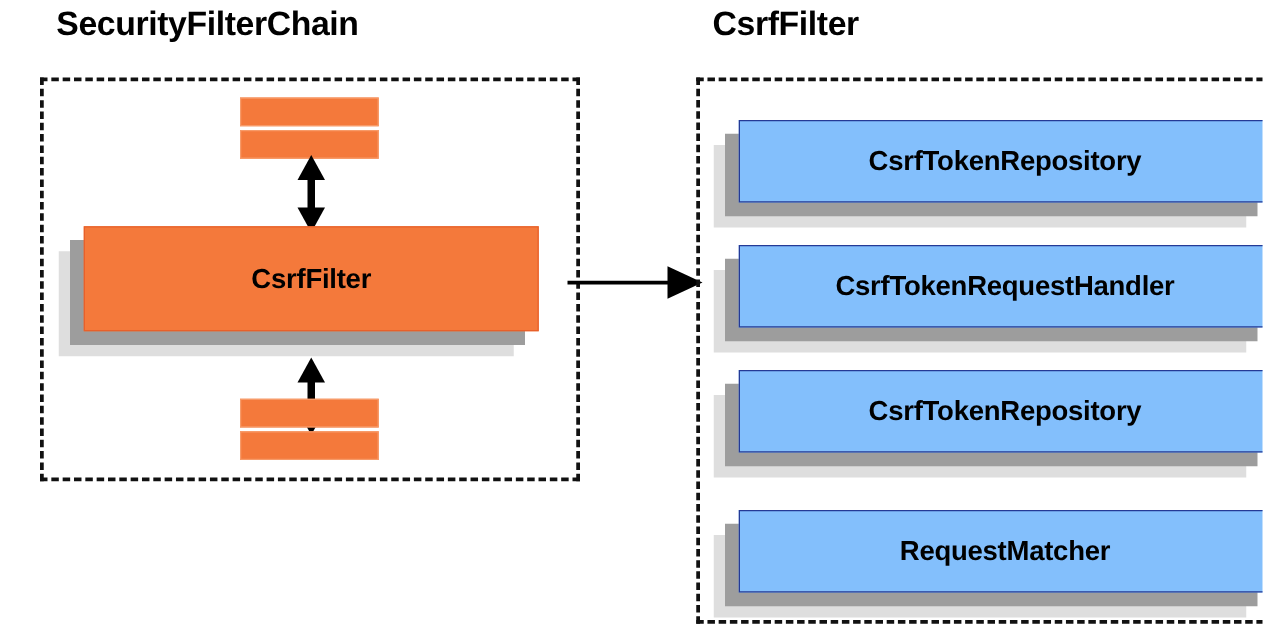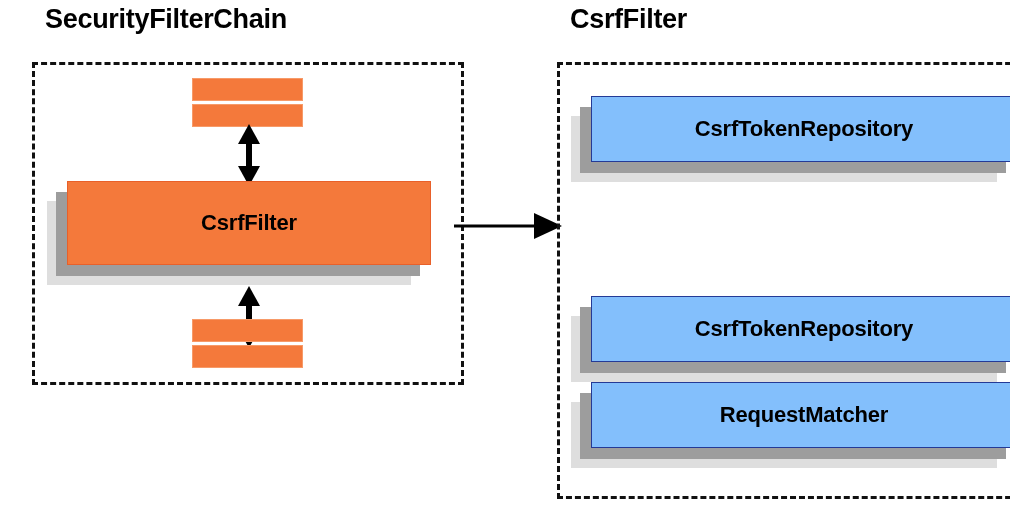--- a/index.html
+++ b/index.html
@@ -147,30 +147,37 @@
   <div class="dashed-box" id="box-right"></div>
 
   <div class="stack blue" style="left:540px; top:116px; width:426px; height:66px;">
     <div class="shadow-back"></div>
     <div class="shadow-mid"></div>
     <div class="face">
       <span class="face-label">CsrfTokenRepository</span>
     </div>
   </div>
 
+  <div class="stack blue" style="left:540px; top:216px; width:426px; height:66px;">
+    <div class="shadow-back"></div>
+    <div class="shadow-mid"></div>
+    <div class="face">
+      <span class="face-label">CsrfTokenRequestHandler</span>
+    </div>
+  </div>
 
   <div class="stack blue" style="left:540px; top:316px; width:426px; height:66px;">
     <div class="shadow-back"></div>
     <div class="shadow-mid"></div>
     <div class="face">
       <span class="face-label">CsrfTokenRepository</span>
     </div>
   </div>
 
-  <div class="stack blue" style="left:540px; top:402px; width:426px; height:66px;">
+  <div class="stack blue" style="left:540px; top:428px; width:426px; height:66px;">
     <div class="shadow-back"></div>
     <div class="shadow-mid"></div>
     <div class="face">
       <span class="face-label">RequestMatcher</span>
     </div>
   </div>
 
 </div>
 
 </body></html>

